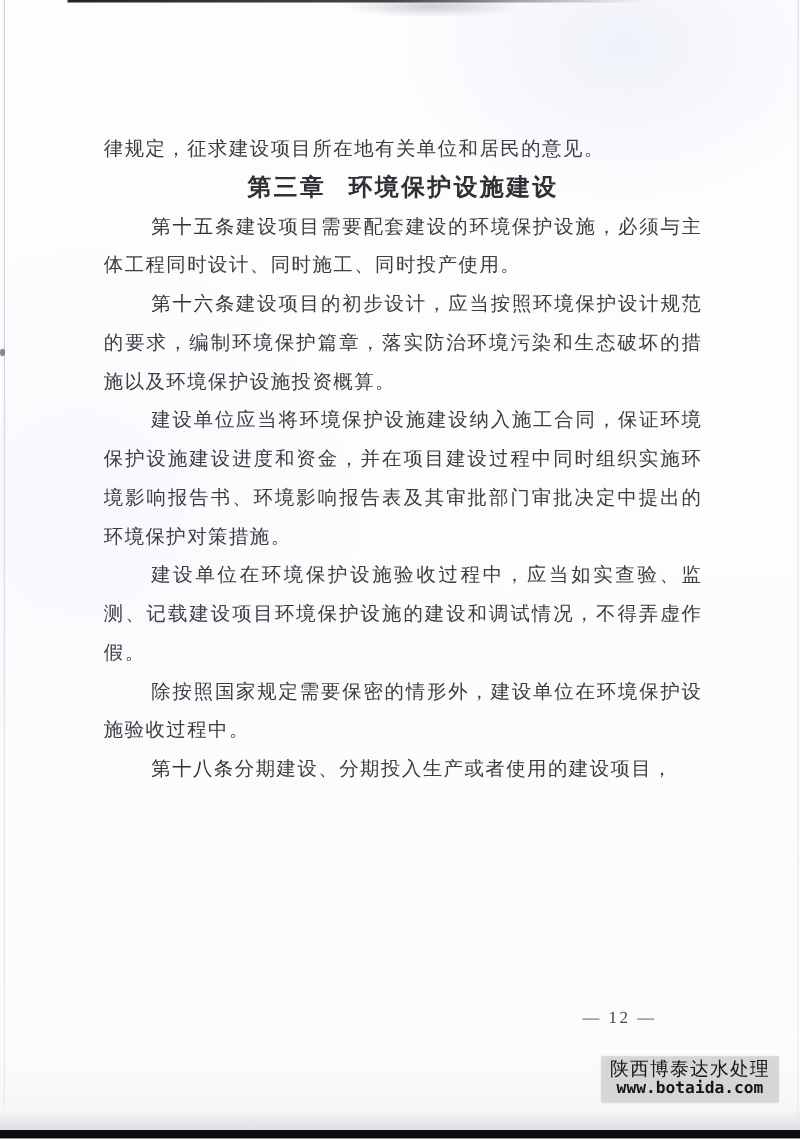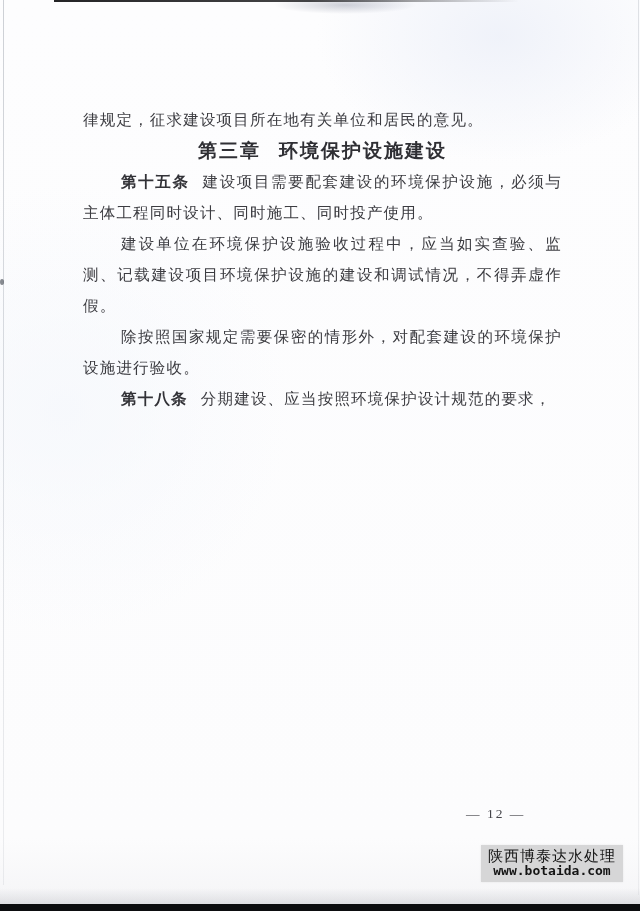--- a/index.html
+++ b/index.html
@@ -51,21 +51,21 @@
     width: 479px;
     font-size: 15.5px;
     line-height: 31px;
     letter-spacing: 1.2px;
     color: #3c3c41;
     text-align: justify;
   }
   .doc-content p { margin: 0; }
   .continuation-para { text-indent: 0; }
   .body-para { text-indent: 38px; }
-  .art-num { font-weight: bold; color: #323237; margin-right: 13px; }
+  .art-num { font-weight: normal; color: #323237; margin-right: 0; }
 
   .chapter-heading {
     margin: 22px 0;
     font-size: 19px;
     line-height: 31px;
     font-weight: bold;
     text-align: center;
     text-indent: 0;
     letter-spacing: 2px;
     color: #2f2f34;
@@ -124,33 +124,39 @@
     </p>
 
     <p class="chapter-heading">
       <span>第三章</span><span class="chapter-title">环境保护设施建设</span>
     </p>
 
     <p class="body-para">
       <span class="art-num">第十五条</span><span>建设项目需要配套建设的环境保护设施，必须与主体工程同时设计、同时施工、同时投产使用。</span>
     </p>
 
+    <p class="body-para">
+      <span class="art-num">第十六条</span><span>建设项目的初步设计，应当按照环境保护设计规范的要求，编制环境保护篇章，落实防治环境污染和生态破坏的措施以及环境保护设施投资概算。</span>
+    </p>
 
+    <p class="body-para">
+      <span>建设单位应当将环境保护设施建设纳入施工合同，保证环境保护设施建设进度和资金，并在项目建设过程中同时组织实施环境影响报告书、环境影响报告表及其审批部门审批决定中提出的环境保护对策措施。</span>
+    </p>
 
 
     <p class="body-para">
       <span>建设单位在环境保护设施验收过程中，应当如实查验、监测、记载建设项目环境保护设施的建设和调试情况，不得弄虚作假。</span>
     </p>
 
     <p class="body-para">
-      <span>除按照国家规定需要保密的情形外，对配套建设的环境保护设施进行验收。</span>
+      <span>除按照国家规定需要保密的情形外，建设单位在环境保护设施验收过程中。</span>
     </p>
 
     <p class="body-para">
-      <span class="art-num">第十八条</span><span>分期建设、应当按照环境保护设计规范的要求，</span>
+      <span class="art-num">第十八条</span><span>分期建设、分期投入生产或者使用的建设项目，</span>
     </p>
 
   </div>
 
   <div class="page-number">— 12 —</div>
 
   <div class="watermark">
     <div class="watermark-company">陕西博泰达水处理</div>
     <div class="watermark-url">www.botaida.com</div>
   </div>

